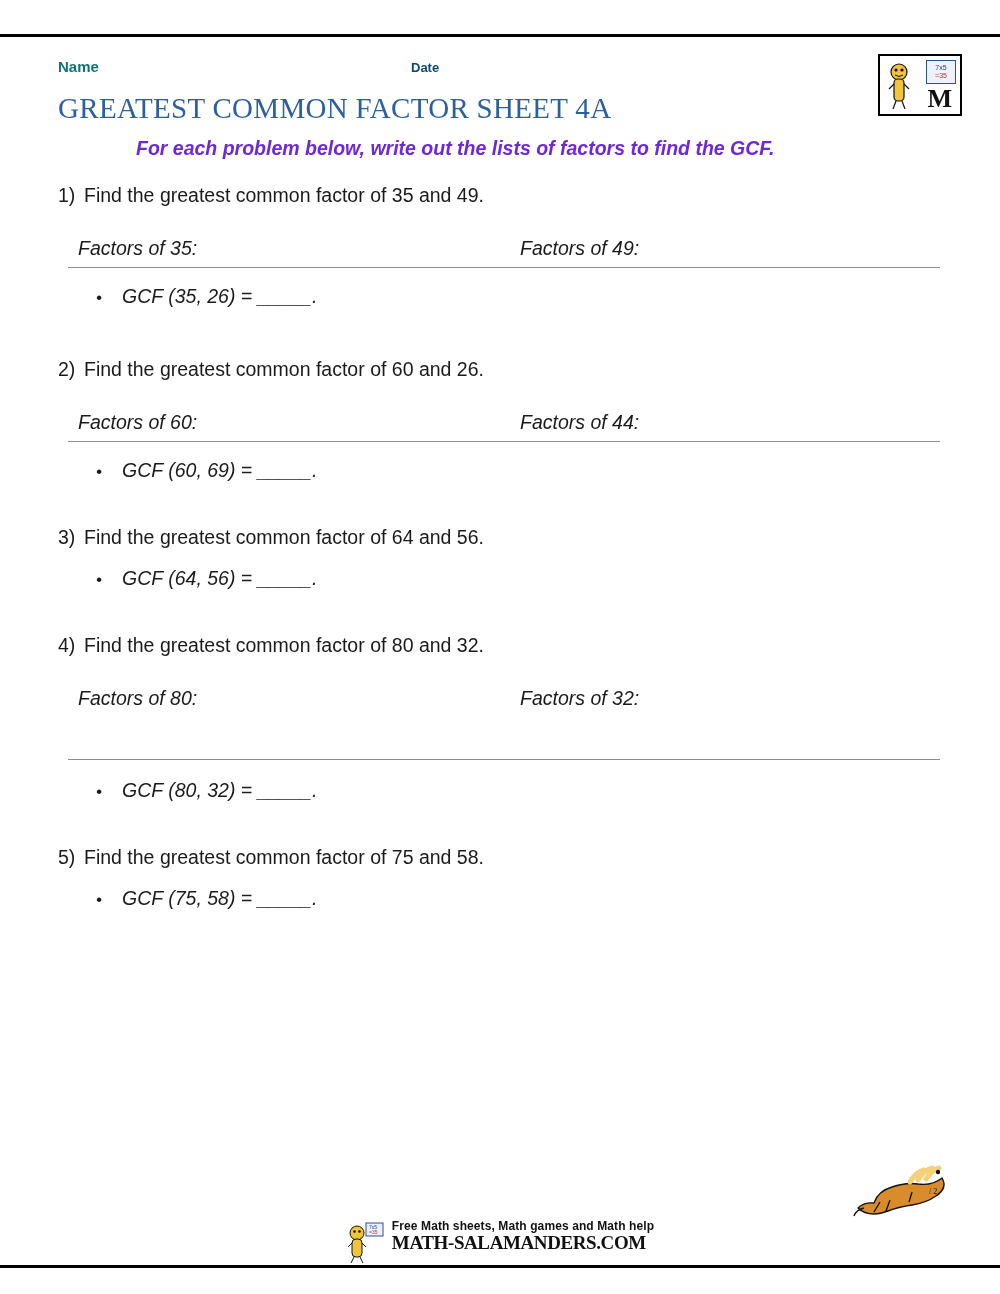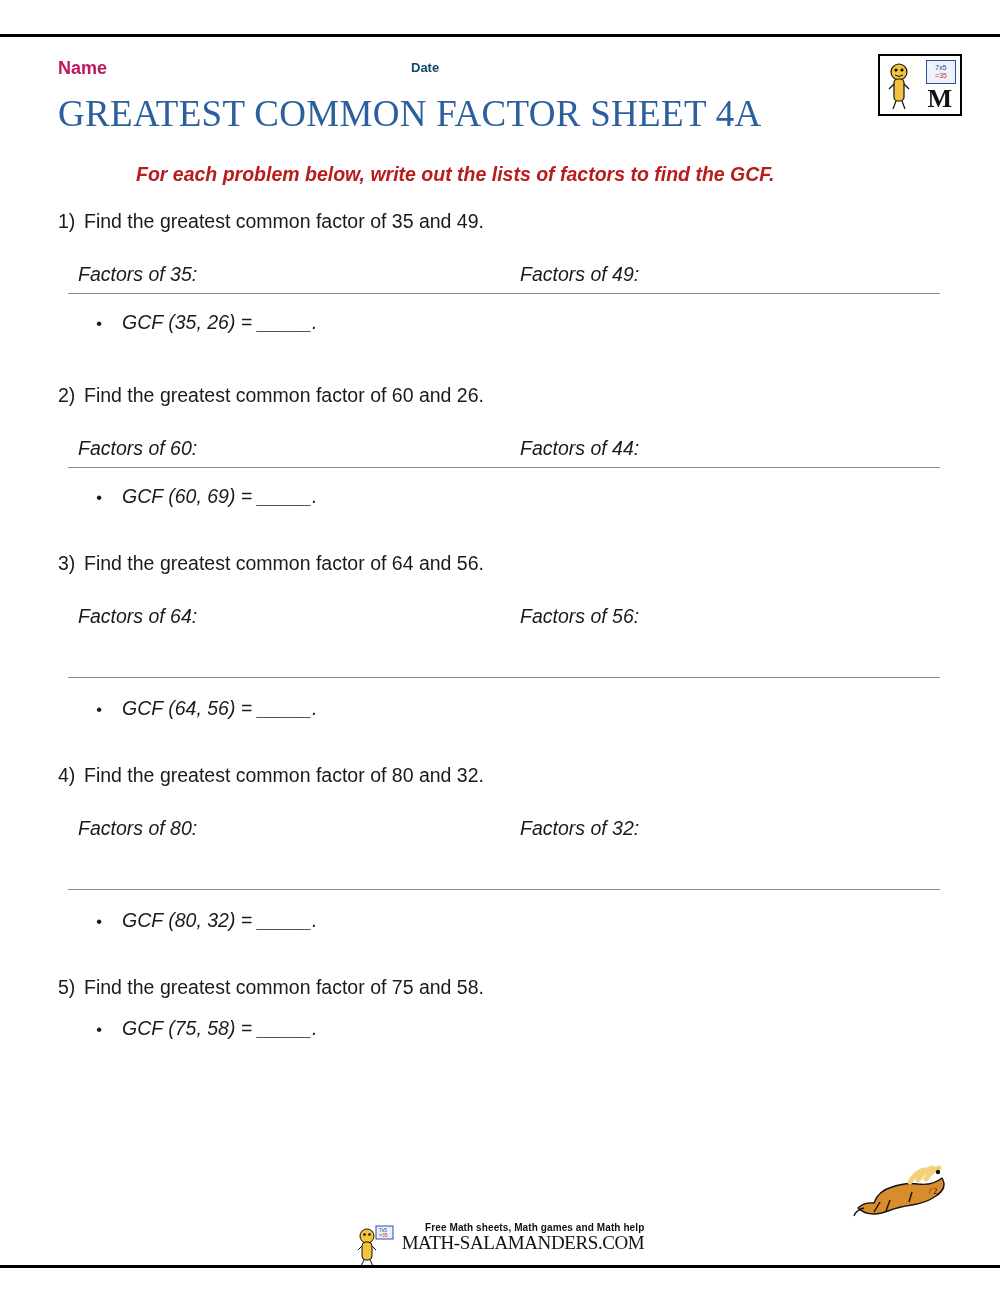--- a/index.html
+++ b/index.html
@@ -46,23 +46,23 @@
 
   
   .header-row {
     position: relative;
     height: 40px;
   }
   .field-name {
     position: absolute;
     left: 0;
     top: 12px;
-    font-size: 18px;
-    font-weight: bold;
-    color: #be185d;
+    font-size: 15px;
+    font-weight: bold;
+    color: #0f766e;
   }
   .field-date {
     position: absolute;
     left: 353px;
     top: 14px;
     font-size: 13px;
     font-weight: bold;
     color: #0c4a6e;
   }
 
@@ -113,35 +113,35 @@
     position: absolute;
     left: 6px;
     top: 6px;
     width: 28px;
     height: 50px;
   }
 
   
   .title {
     margin-top: 6px;
-    font-size: 37px;
+    font-size: 29px;
     letter-spacing: 0.3px;
     color: #2c5f9e;
     font-family: "Liberation Serif", serif;
     font-weight: normal;
   }
 
   
   .instruction {
-    margin-top: 28px;
+    margin-top: 12px;
     margin-left: 78px;
     font-size: 19.5px;
     font-style: italic;
     font-weight: bold;
-    color: #b91c1c;
+    color: #6d28d9;
   }
 
   
   .problem {
     margin-top: 24px;
     position: relative;
   }
   .q-line {
     font-size: 19.5px;
     color: #1a1a1a;
@@ -214,29 +214,29 @@
     padding-left: 46px;
   }
   .footer-sal {
     position: absolute;
     left: 0;
     top: 2px;
     width: 40px;
     height: 44px;
   }
   .footer-top {
-    font-size: 10px;
+    font-size: 12px;
     font-weight: bold;
     color: #111;
-    text-align: right;
+    text-align: center;
     letter-spacing: 0.1px;
   }
   .footer-bottom {
     font-size: 19px;
-    font-weight: normal;
+    font-weight: bold;
     color: #111;
     font-family: "Liberation Serif", serif;
     text-align: left;
     letter-spacing: -0.4px;
     margin-top: -1px;
   }
   .lizard {
     position: absolute;
     right: 44px;
     bottom: 72px;
@@ -311,25 +311,20 @@
         <span class="bullet">•</span>
         <span>GCF (60, 69) = _____.</span>
       </div>
     </div>
 
     <div class="problem" style="margin-top:44px;">
       <div class="q-line">
         <span class="q-num">3)</span>
         <span class="q-text">Find the greatest common factor of 64 and 56.</span>
       </div>
-      <div class="factor-row" style="height:74px;">
-        <span class="factor-left">Factors of 64:</span>
-        <span class="factor-right">Factors of 56:</span>
-        <div class="answer-rule rule-wide"></div>
-      </div>
       <div class="gcf-line">
         <span class="bullet">•</span>
         <span>GCF (64, 56) = _____.</span>
       </div>
     </div>
 
     <div class="problem" style="margin-top:44px;">
       <div class="q-line">
         <span class="q-num">4)</span>
         <span class="q-text">Find the greatest common factor of 80 and 32.</span>

